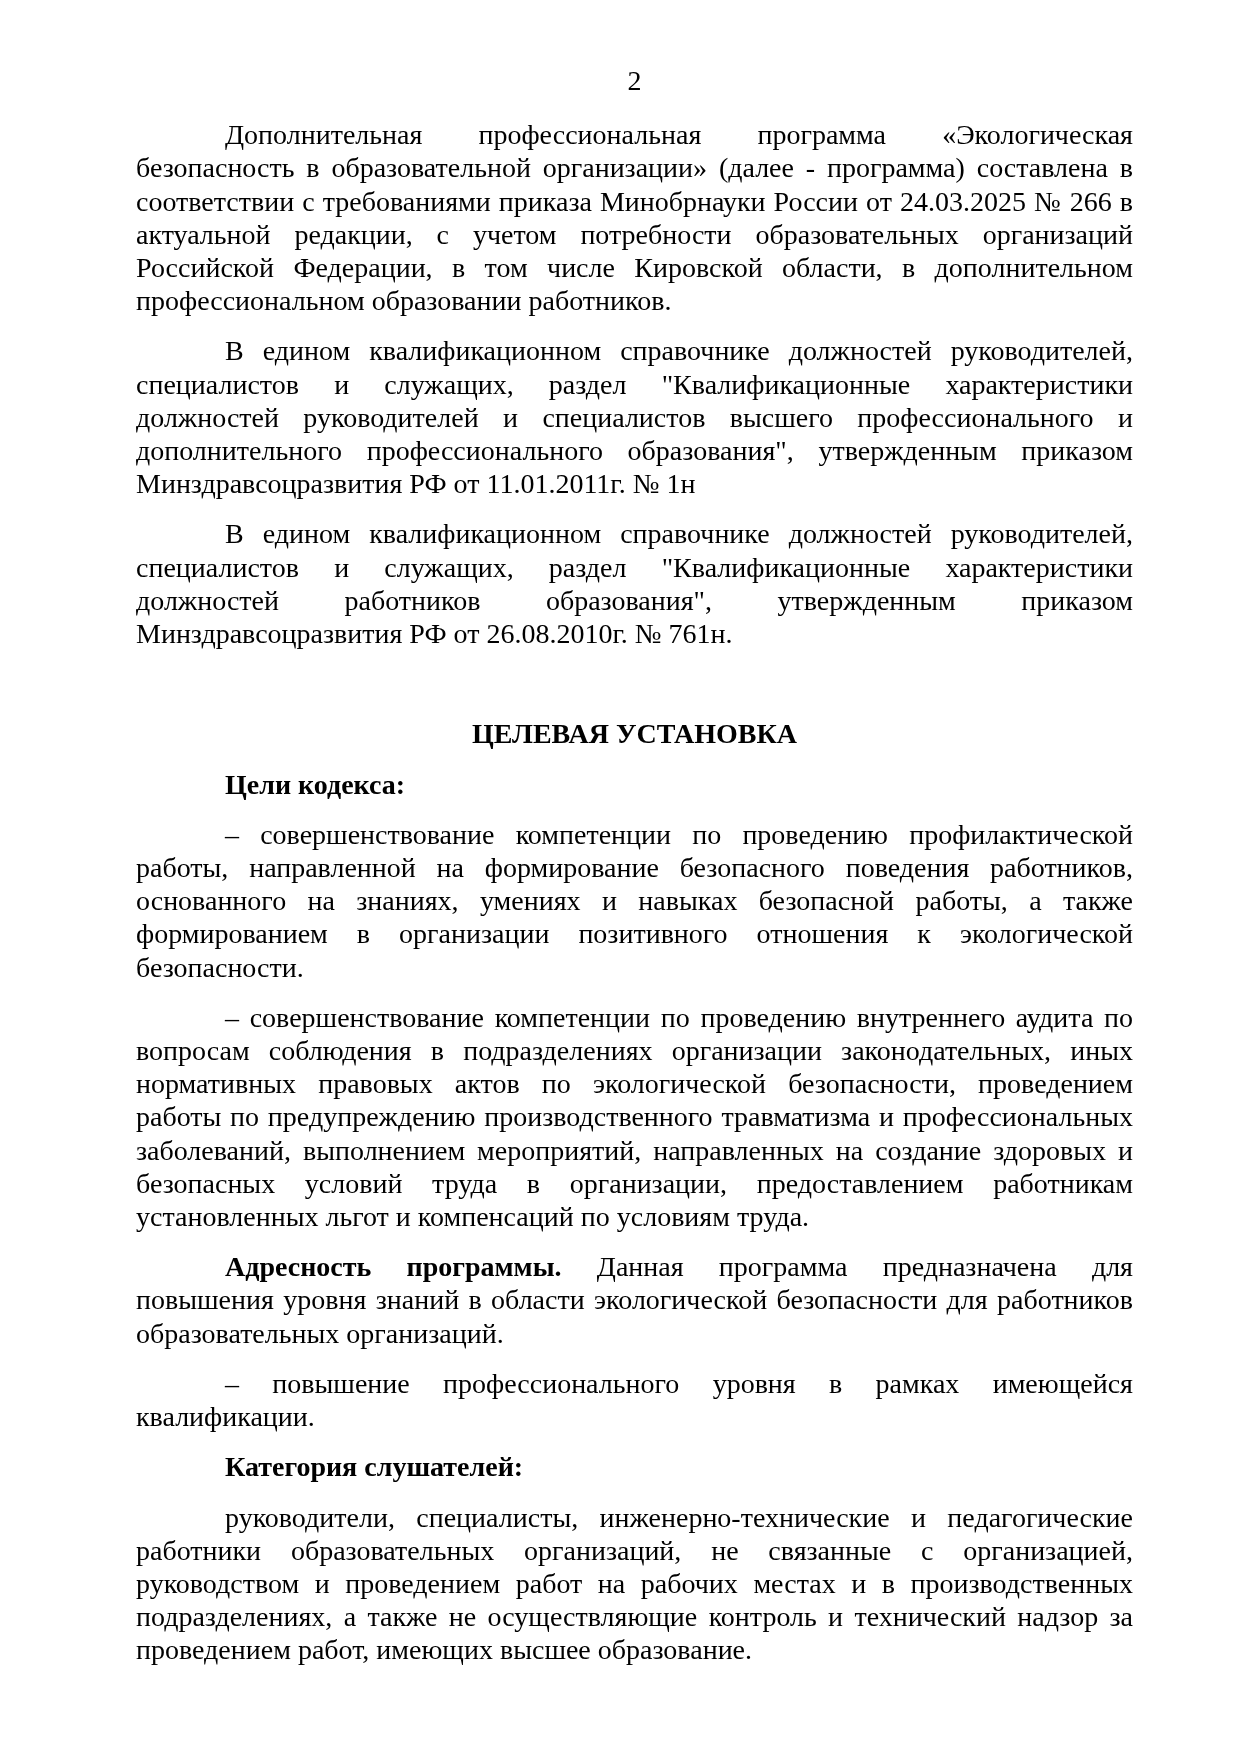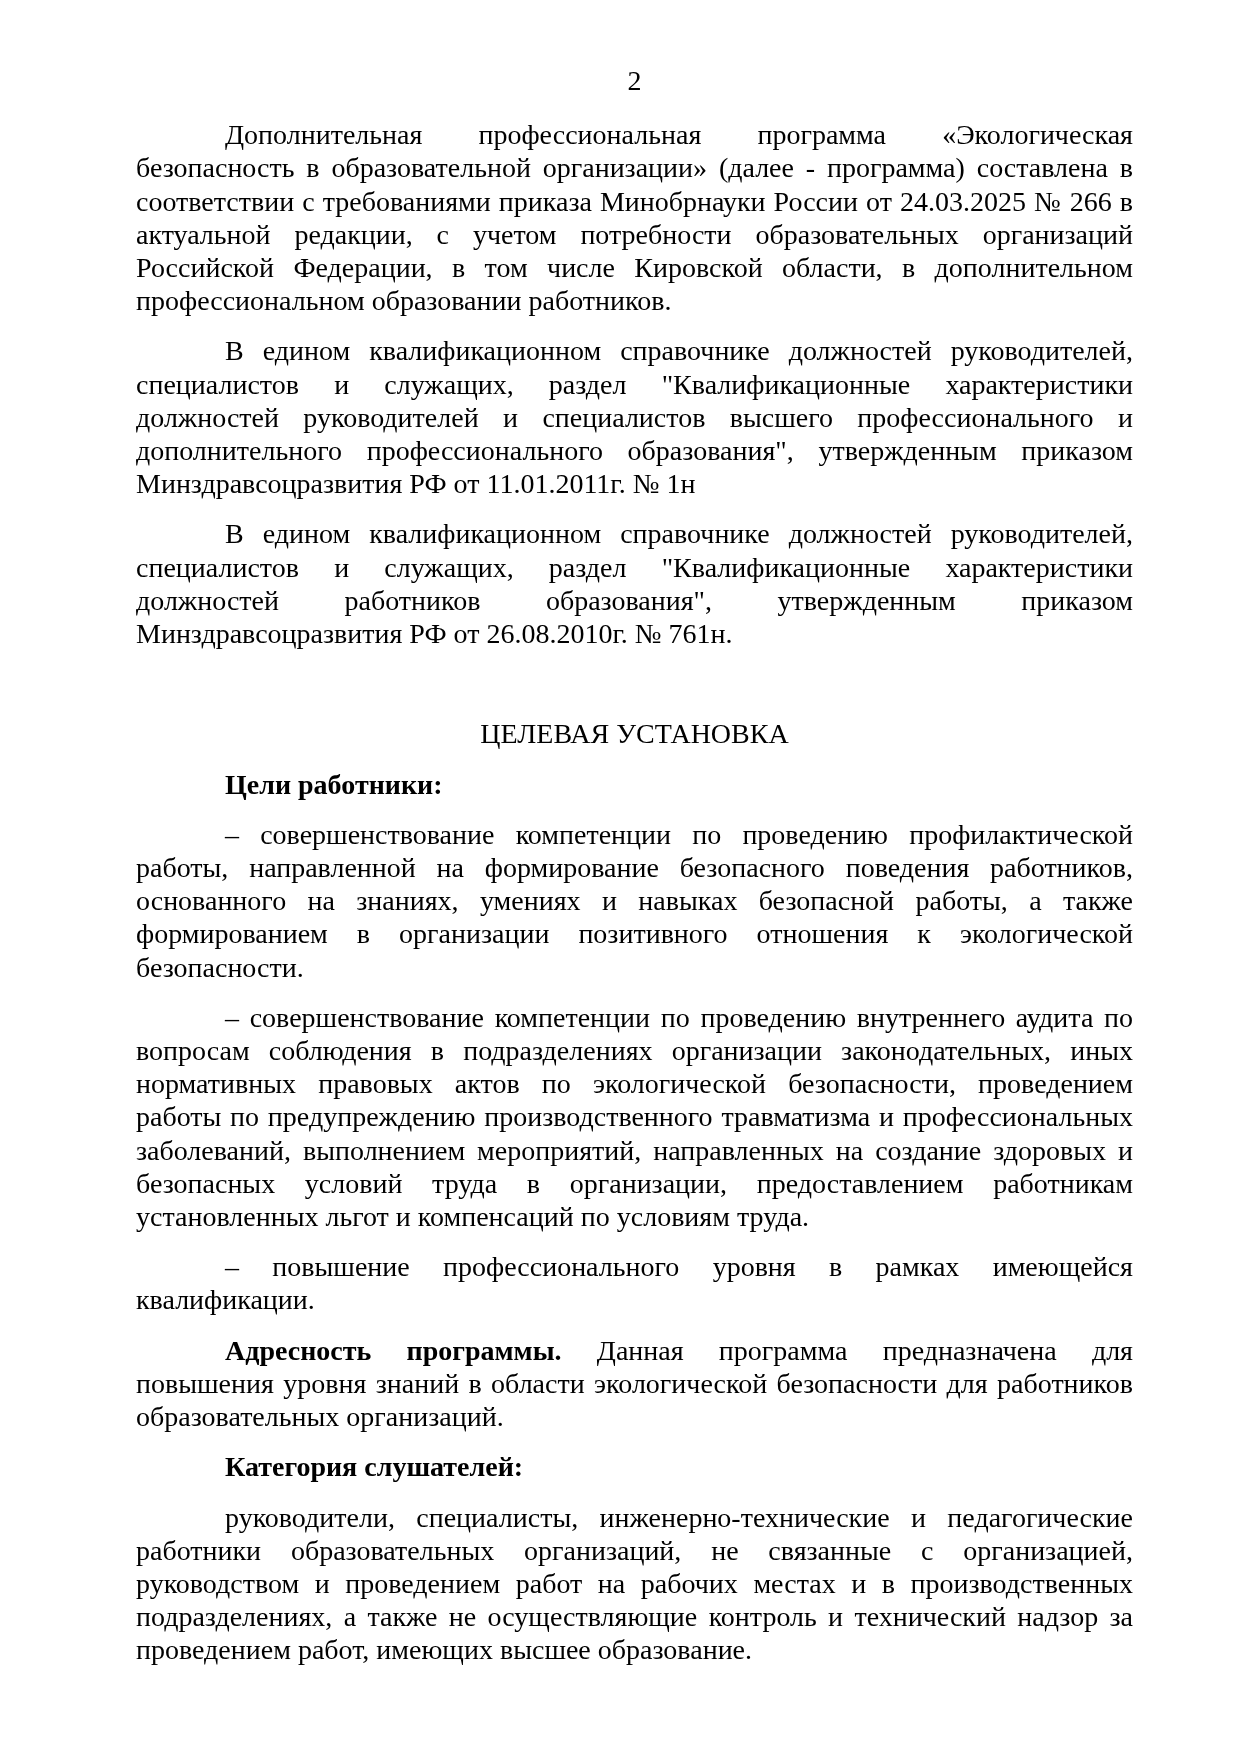--- a/index.html
+++ b/index.html
@@ -32,21 +32,21 @@
     line-height: 33.2px;
     text-align: justify;
     text-align-last: left;
   }
   .doc p.indent {
     text-indent: 89px;
   }
   .doc p.heading {
     text-align: center;
     text-align-last: center;
-    font-weight: normal;
+    font-weight: bold;
     text-indent: 0;
   }
   .doc p.subheading {
     font-weight: bold;
     text-align: left;
     text-indent: 89px;
   }
   .doc .spacer {
     height: 33.2px;
   }
@@ -58,21 +58,21 @@
 <body>
 
 <div class="page">
   <div class="page-number">2</div>
   <div class="doc">
       <p class="indent">Дополнительная профессиональная программа «Экологическая безопасность в образовательной организации» (далее - программа) составлена в соответствии с требованиями приказа Минобрнауки России от 24.03.2025 № 266 в актуальной редакции, с учетом потребности образовательных организаций Российской Федерации, в том числе Кировской области, в дополнительном профессиональном образовании работников.</p>
       <p class="indent">В едином квалификационном справочнике должностей руководителей, специалистов и служащих, раздел "Квалификационные характеристики должностей руководителей и специалистов высшего профессионального и дополнительного профессионального образования", утвержденным приказом Минздравсоцразвития РФ от 11.01.2011г. № 1н</p>
       <p class="indent">В едином квалификационном справочнике должностей руководителей, специалистов и служащих, раздел "Квалификационные характеристики должностей работников образования", утвержденным приказом Минздравсоцразвития РФ от 26.08.2010г. № 761н.</p>
       <div class="spacer"></div>
       <p class="heading">ЦЕЛЕВАЯ УСТАНОВКА</p>
-      <p class="subheading">Цели работники:</p>
+      <p class="subheading">Цели кодекса:</p>
       <p class="indent">– совершенствование компетенции по проведению профилактической работы, направленной на формирование безопасного поведения работников, основанного на знаниях, умениях и навыках безопасной работы, а также формированием в организации позитивного отношения к экологической безопасности.</p>
       <p class="indent">– совершенствование компетенции по проведению внутреннего аудита по вопросам соблюдения в подразделениях организации законодательных, иных нормативных правовых актов по экологической безопасности, проведением работы по предупреждению производственного травматизма и профессиональных заболеваний, выполнением мероприятий, направленных на создание здоровых и безопасных условий труда в организации, предоставлением работникам установленных льгот и компенсаций по условиям труда.</p>
+      <p class="indent"><strong>Адресность программы.</strong> Данная программа предназначена для повышения уровня знаний в области экологической безопасности для работников образовательных организаций.</p>
       <p class="indent">– повышение профессионального уровня в рамках имеющейся квалификации.</p>
-      <p class="indent"><strong>Адресность программы.</strong> Данная программа предназначена для повышения уровня знаний в области экологической безопасности для работников образовательных организаций.</p>
       <p class="subheading">Категория слушателей:</p>
       <p class="indent">руководители, специалисты, инженерно-технические и педагогические работники образовательных организаций, не связанные с организацией, руководством и проведением работ на рабочих местах и в производственных подразделениях, а также не осуществляющие контроль и технический надзор за проведением работ, имеющих высшее образование.</p>
     </div>
 </div>
 
 </body></html>

